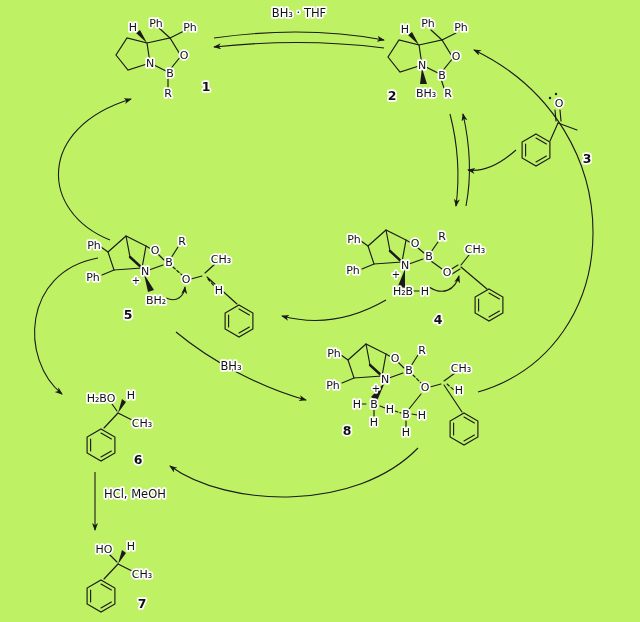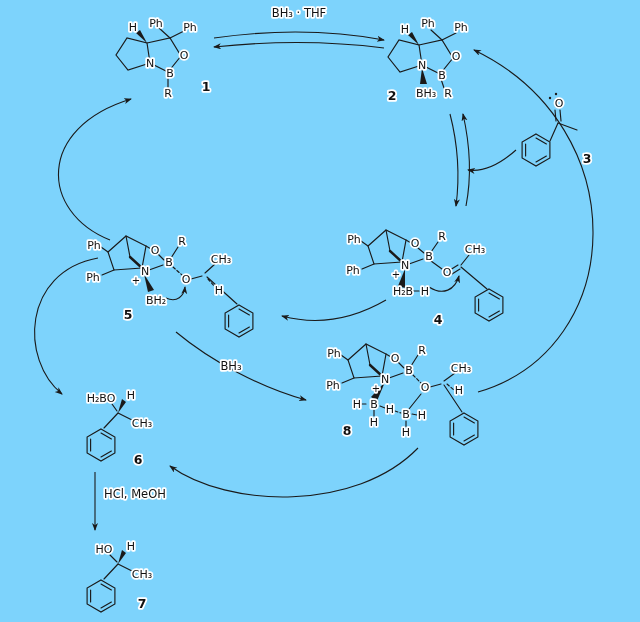--- a/index.html
+++ b/index.html
@@ -1,16 +1,16 @@
 <!DOCTYPE html>
 <html><head>
 <meta charset="utf-8">
 <style>
   html,body{margin:0;padding:0;background:#ffffff;}
-  .canvas{position:relative;width:640px;height:622px;background:#7dd3fc;
+  .canvas{position:relative;width:640px;height:622px;background:#bef264;
           font-family:"DejaVu Sans","Liberation Sans",sans-serif;overflow:hidden;}
   svg{display:block;}
   .bond{stroke:#1a1a1a;stroke-width:1.15;fill:none;stroke-linecap:round;}
   .bondb{stroke:#1a1a1a;stroke-width:2.4;fill:none;stroke-linecap:round;}
   .dash{stroke-dasharray:3 2.2;}
   .wedge{fill:#1a1a1a;stroke:none;}
   .arrow{stroke:#1a1a1a;stroke-width:1.1;fill:none;}
   text{font-size:11px;fill:#111;paint-order:stroke;stroke:#fff;stroke-width:3.5px;
        stroke-linejoin:round;text-anchor:middle;
        font-family:"DejaVu Sans","Liberation Sans",sans-serif;}

